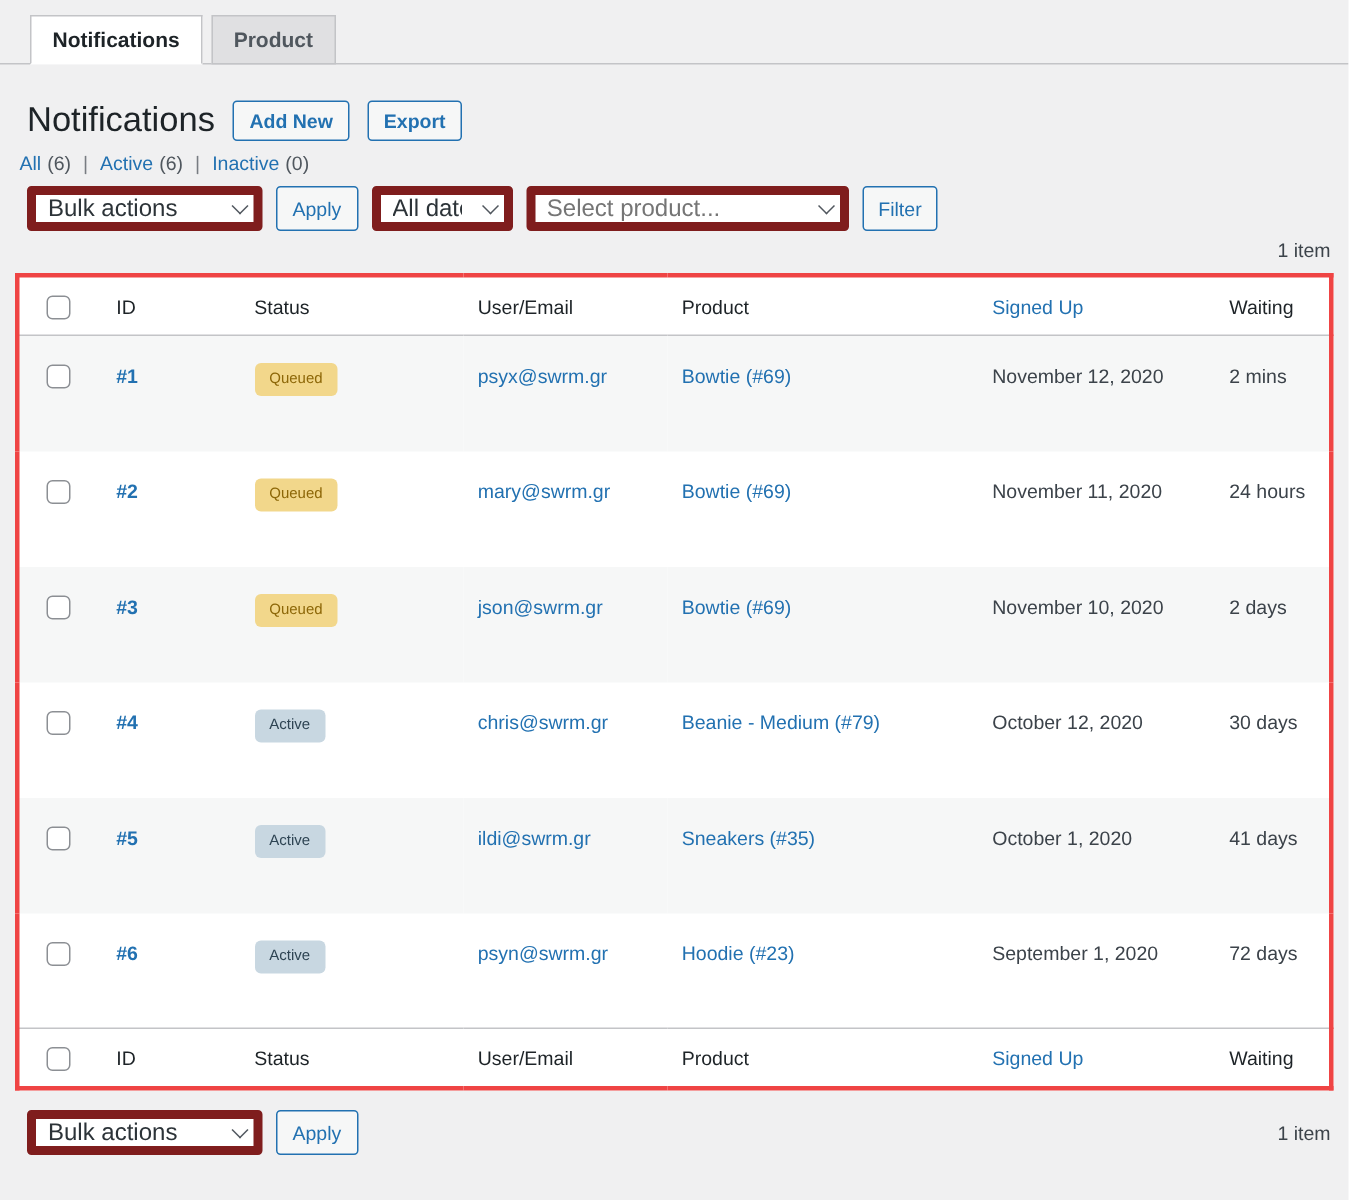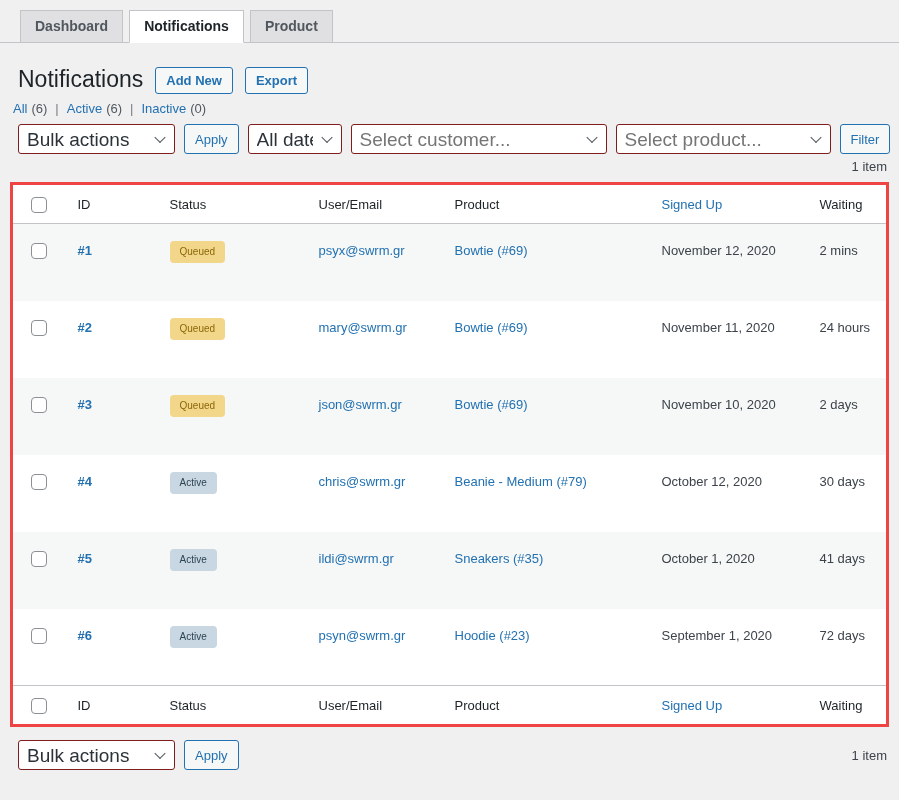--- a/index.html
+++ b/index.html
@@ -56,22 +56,22 @@
   .filter-row { display:flex; align-items:center; gap:9px; margin-top:8px; padding-left:8px; }
   .select-wrap { position:relative; display:inline-block; }
   .select-wrap::after {
     content:""; position:absolute; right:11px; top:50%;
     width:7px; height:7px;
     border-right:1.6px solid #50575e; border-bottom:1.6px solid #50575e;
     transform:translateY(-70%) rotate(45deg); pointer-events:none;
   }
   select {
     height:30px; padding:0 28px 0 8px; cursor:pointer;
-    border:1px solid #7f1d1d; border-radius:3px; background:#fff;
-    color:#2c3338; font-size:19px; font-family:inherit;
+    border:6px solid #7f1d1d; border-radius:3px; background:#fff;
+    color:#2c3338; font-size:16px; font-family:inherit;
     appearance:none; -webkit-appearance:none;
   }
   .ghost select { color:#757575; }
 
   .count-row { margin-top:5px; padding-right:2px; text-align:right; font-size:13px; color:#3c434a; }
 
   
   table.list-table {
     width:100%; margin-top:8px; border-collapse:collapse; table-layout:fixed;
     background:#fff; border:3px solid #ef4444;
@@ -102,21 +102,20 @@
   .badge-active { background:var(--active-bg,#c8d7e1); color:var(--active-text,#2e4453); }
 
   .bottom-row { display:flex; align-items:center; gap:9px; margin-top:13px; padding:0 2px 0 8px; }
   .bottom-row .spacer { flex:1; }
   .bottom-count { font-size:13px; color:#3c434a; }
 </style>
 </head>
 <body>
 
 <nav class="nav-bar" id="tabbar">
-    <a class="nav-tab">Dashboard</a>
     <a class="nav-tab active">Notifications</a>
     <a class="nav-tab">Product</a>
   </nav>
 
 <div class="content">
 
   <div class="title-row">
     <h1 class="page-title">Notifications</h1>
     <a class="page-action">Add New</a>
     <a class="page-action">Export</a>
@@ -145,25 +144,20 @@
         <option>Bulk actions</option>
       </select>
     </span>
     <button class="btn">Apply</button>
     <span class="select-wrap">
       <select style="width:94px">
         <option>All dates</option>
       </select>
     </span>
     <span class="select-wrap ghost">
-      <select style="width:256px">
-        <option>Select customer...</option>
-      </select>
-    </span>
-    <span class="select-wrap ghost">
       <select style="width:215px">
         <option>Select product...</option>
       </select>
     </span>
     <button class="btn">Filter</button>
   </div>
 
   <div class="count-row">1 item</div>
 
   <table class="list-table">

